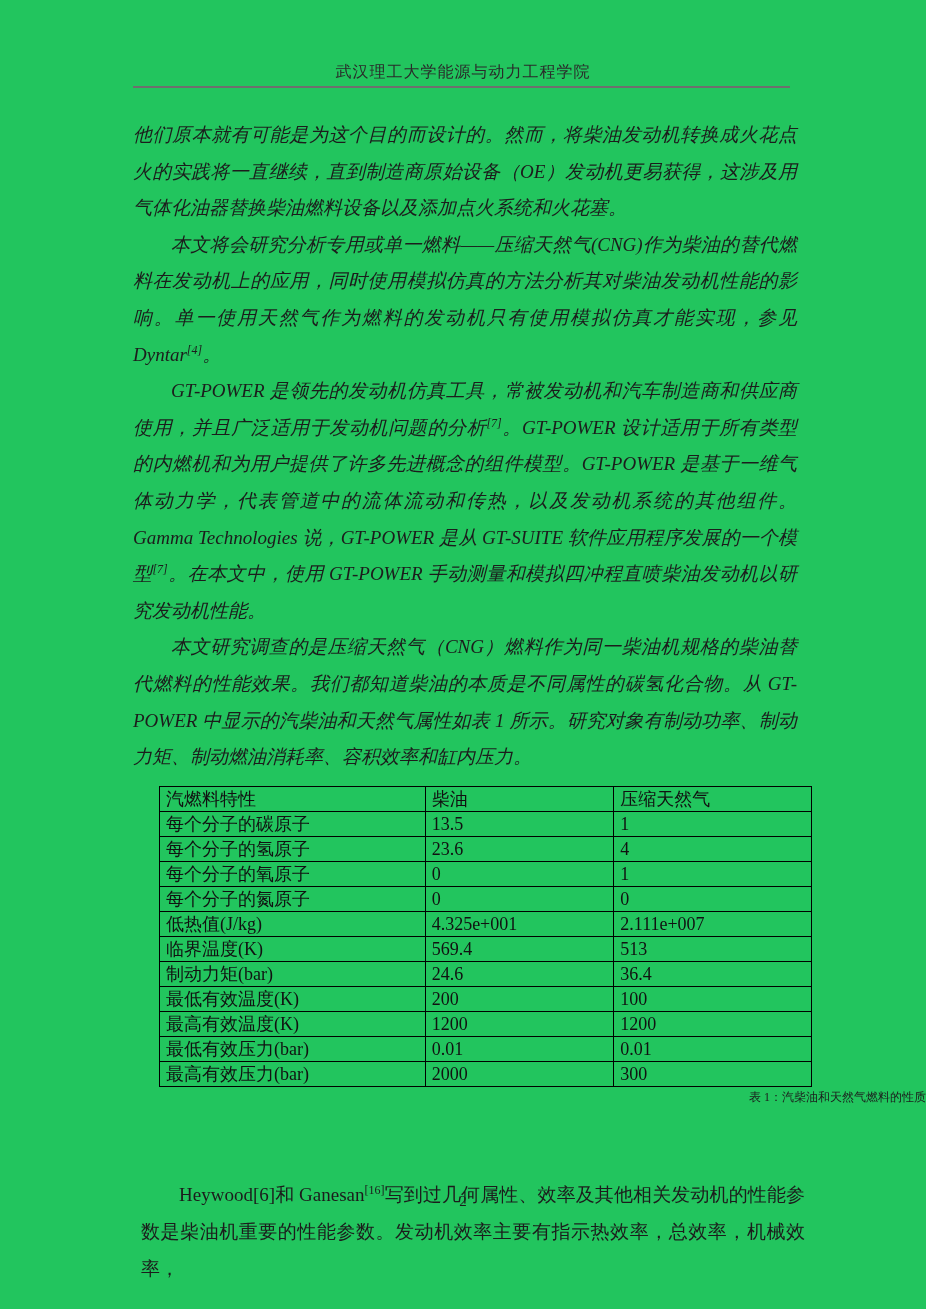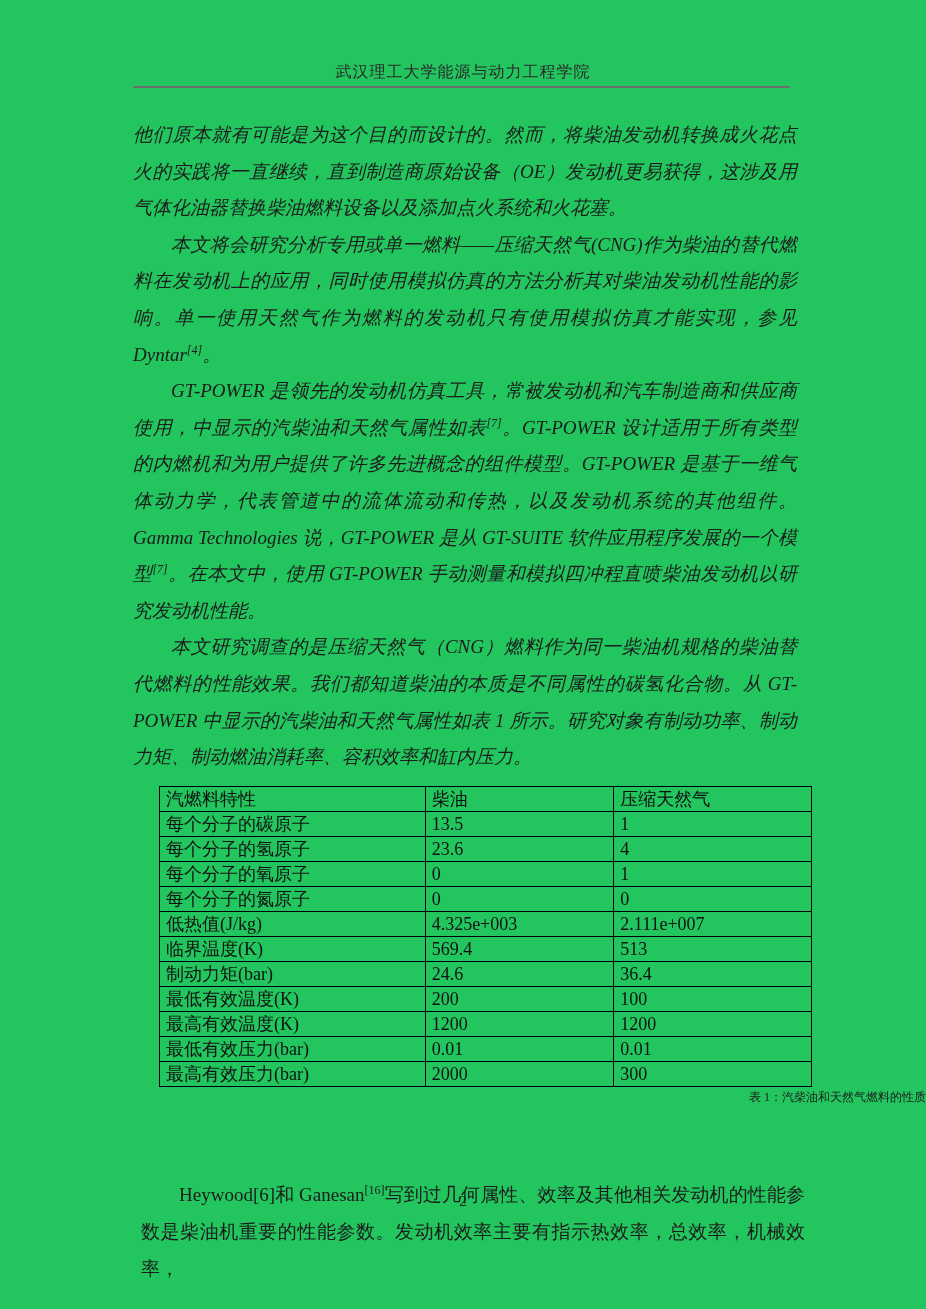--- a/index.html
+++ b/index.html
@@ -109,21 +109,21 @@
 
 <div class="page">
 
   <div class="header-title">武汉理工大学能源与动力工程学院</div>
 
   <div class="header-rule"></div>
 
   <div class="body-text">
     <p class="para no-indent"><span>他们原本就有可能是为这个目的而设计的。然而，将柴油发动机转换成火花点火的实践将一直继续，直到制造商原始设备（OE）发动机更易获得，这涉及用气体化油器替换柴油燃料设备以及添加点火系统和火花塞。</span></p>
     <p class="para"><span>本文将会研究分析专用或单一燃料——压缩天然气(CNG)作为柴油的替代燃料在发动机上的应用，同时使用模拟仿真的方法分析其对柴油发动机性能的影响。单一使用天然气作为燃料的发动机只有使用模拟仿真才能实现，参见 Dyntar</span><sup>[4]</sup><span>。</span></p>
-    <p class="para"><span>GT-POWER 是领先的发动机仿真工具，常被发动机和汽车制造商和供应商使用，中显示的汽柴油和天然气属性如表</span><sup>[7]</sup><span>。GT-POWER 设计适用于所有类型的内燃机和为用户提供了许多先进概念的组件模型。GT-POWER 是基于一维气体动力学，代表管道中的流体流动和传热，以及发动机系统的其他组件。Gamma Technologies 说，GT-POWER 是从 GT-SUITE 软件应用程序发展的一个模型</span><sup>[7]</sup><span>。在本文中，使用 GT-POWER 手动测量和模拟四冲程直喷柴油发动机以研究发动机性能。</span></p>
+    <p class="para"><span>GT-POWER 是领先的发动机仿真工具，常被发动机和汽车制造商和供应商使用，并且广泛适用于发动机问题的分析</span><sup>[7]</sup><span>。GT-POWER 设计适用于所有类型的内燃机和为用户提供了许多先进概念的组件模型。GT-POWER 是基于一维气体动力学，代表管道中的流体流动和传热，以及发动机系统的其他组件。Gamma Technologies 说，GT-POWER 是从 GT-SUITE 软件应用程序发展的一个模型</span><sup>[7]</sup><span>。在本文中，使用 GT-POWER 手动测量和模拟四冲程直喷柴油发动机以研究发动机性能。</span></p>
     <p class="para"><span>本文研究调查的是压缩天然气（CNG）燃料作为同一柴油机规格的柴油替代燃料的性能效果。我们都知道柴油的本质是不同属性的碳氢化合物。从 GT-POWER 中显示的汽柴油和天然气属性如表 1 所示。研究对象有制动功率、制动力矩、制动燃油消耗率、容积效率和缸内压力。</span></p>
   </div>
 
   <table class="fuel-table">
     <colgroup>
       <col style="width:266px">
       <col style="width:189px">
       <col style="width:198px">
     </colgroup>
     <thead>
@@ -149,21 +149,21 @@
           <td>0</td>
           <td>1</td>
         </tr>
         <tr>
           <td>每个分子的氮原子</td>
           <td>0</td>
           <td>0</td>
         </tr>
         <tr>
           <td>低热值(J/kg)</td>
-          <td>4.325e+003</td>
+          <td>4.325e+001</td>
           <td>2.111e+007</td>
         </tr>
         <tr>
           <td>临界温度(K)</td>
           <td>569.4</td>
           <td>513</td>
         </tr>
         <tr>
           <td>制动力矩(bar)</td>
           <td>24.6</td>

